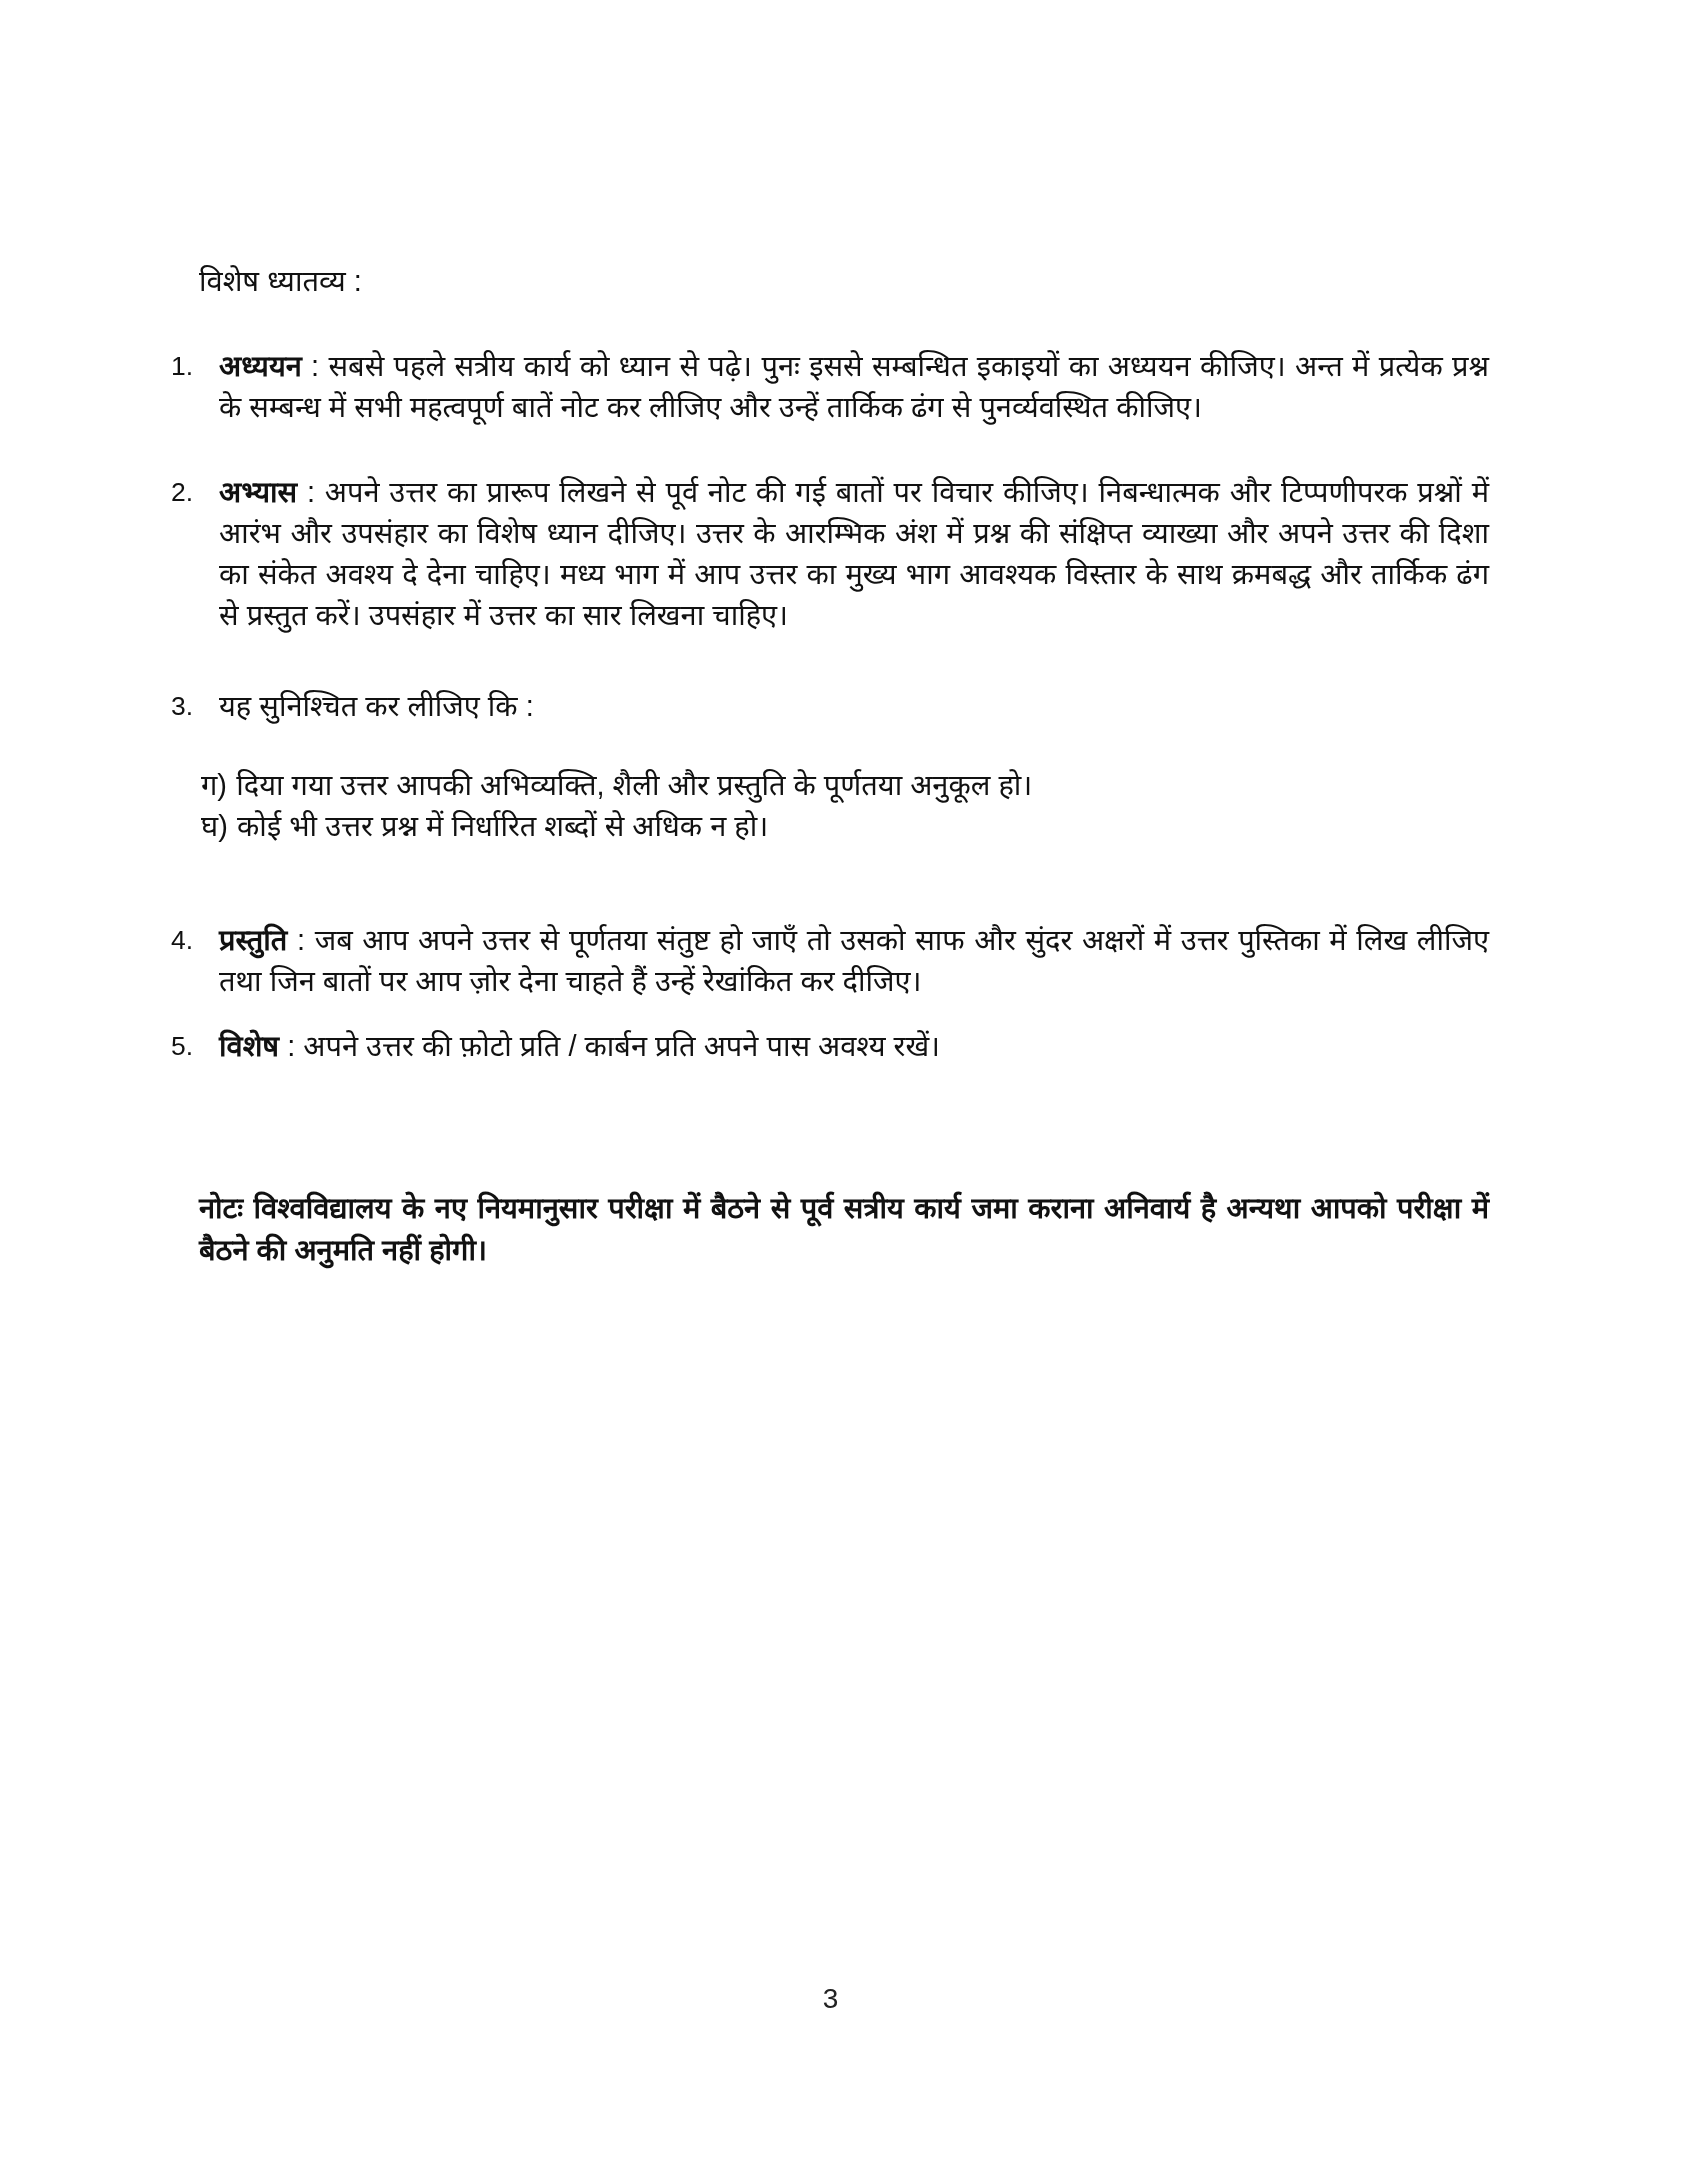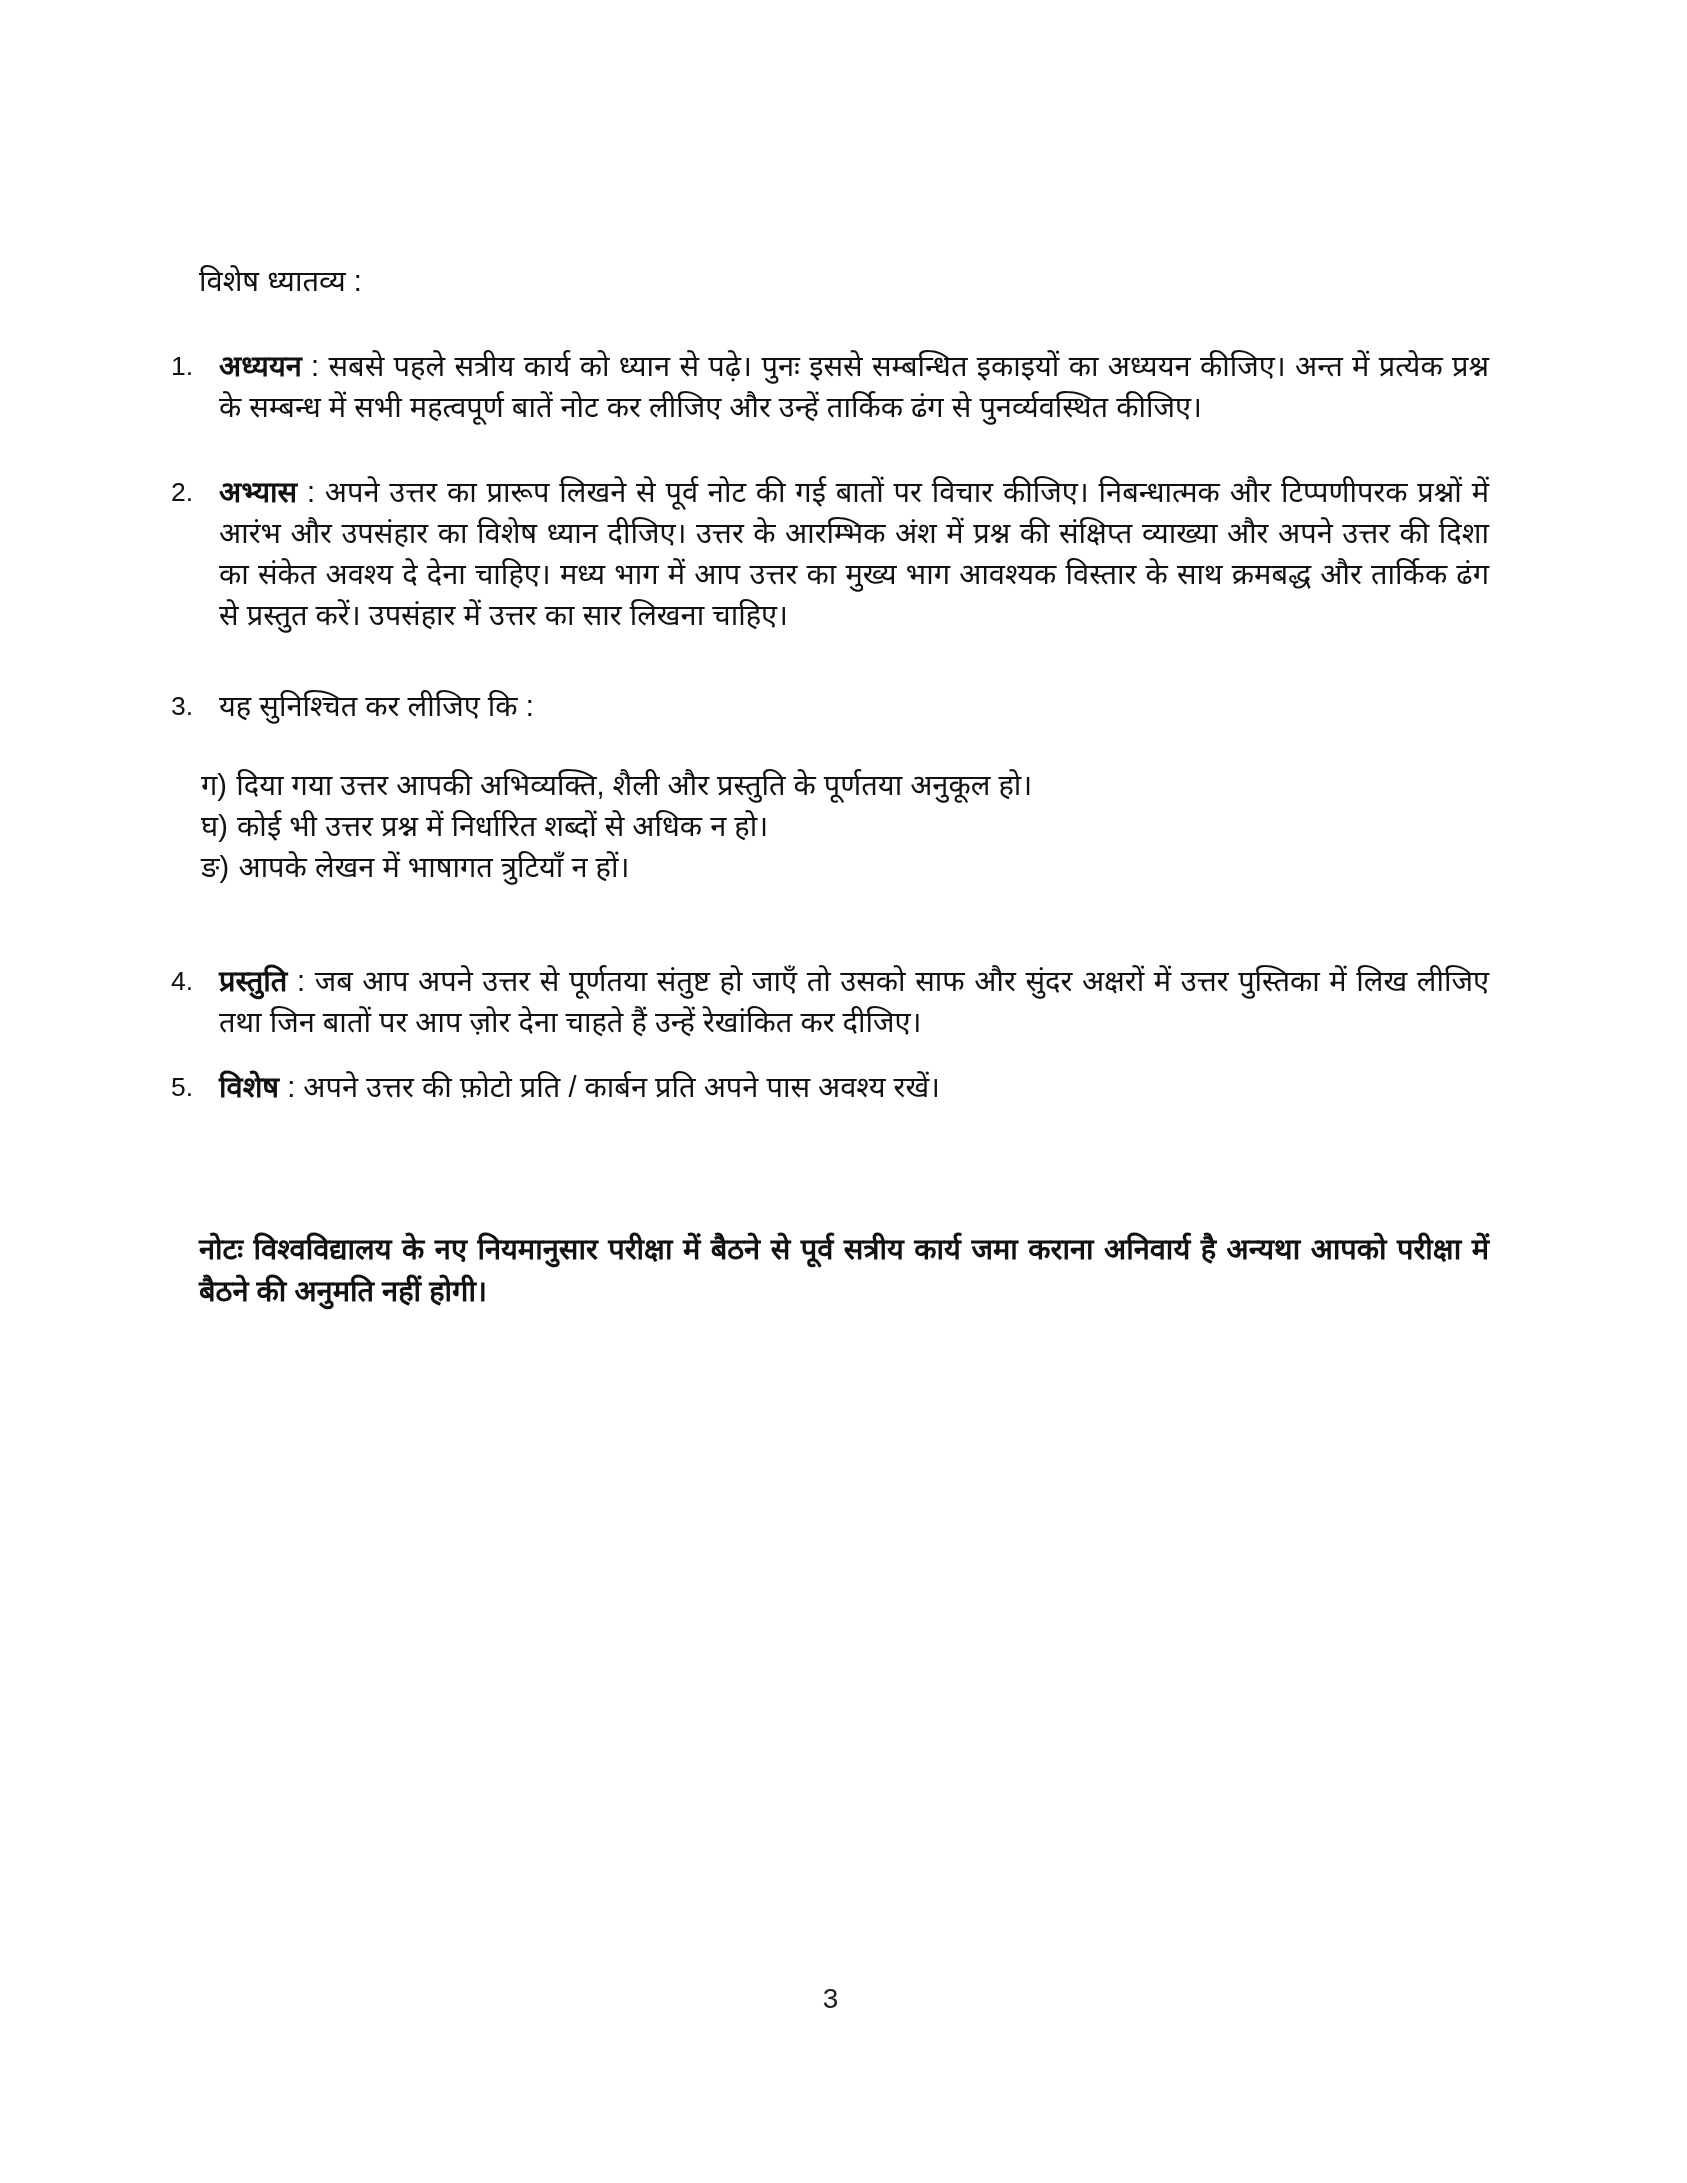--- a/index.html
+++ b/index.html
@@ -80,21 +80,20 @@
     </div>
 
     <div class="item item-3">
       <span class="num">3.</span>
       <p><span>यह सुनिश्चित कर लीजिए कि :</span></p>
     </div>
 
     <div class="sublist">
       <div class="sub"><span class="marker">ग)</span><span>दिया गया उत्तर आपकी अभिव्यक्ति, शैली और प्रस्तुति के पूर्णतया अनुकूल  हो।</span></div>
       <div class="sub"><span class="marker">घ)</span><span>कोई भी उत्तर प्रश्न में निर्धारित शब्दों से अधिक न हो।</span></div>
-      <div class="sub"><span class="marker">ङ)</span><span>आपके लेखन में भाषागत त्रुटियाँ न हों।</span></div>
     </div>
 
     <div class="item item-4">
       <span class="num">4.</span>
       <p class="justify"><span class="bold">प्रस्तुति</span><span> : </span><span>जब आप अपने उत्तर से पूर्णतया संतुष्ट हो जाएँ तो उसको साफ और सुंदर अक्षरों में उत्तर पुस्तिका में लिख लीजिए तथा जिन बातों पर आप ज़ोर देना चाहते हैं उन्हें रेखांकित कर दीजिए।</span></p>
     </div>
 
     <div class="item item-5">
       <span class="num">5.</span>
       <p><span class="bold">विशेष</span><span> : </span><span>अपने उत्तर की फ़ोटो प्रति / कार्बन प्रति अपने पास अवश्य रखें।</span></p>

